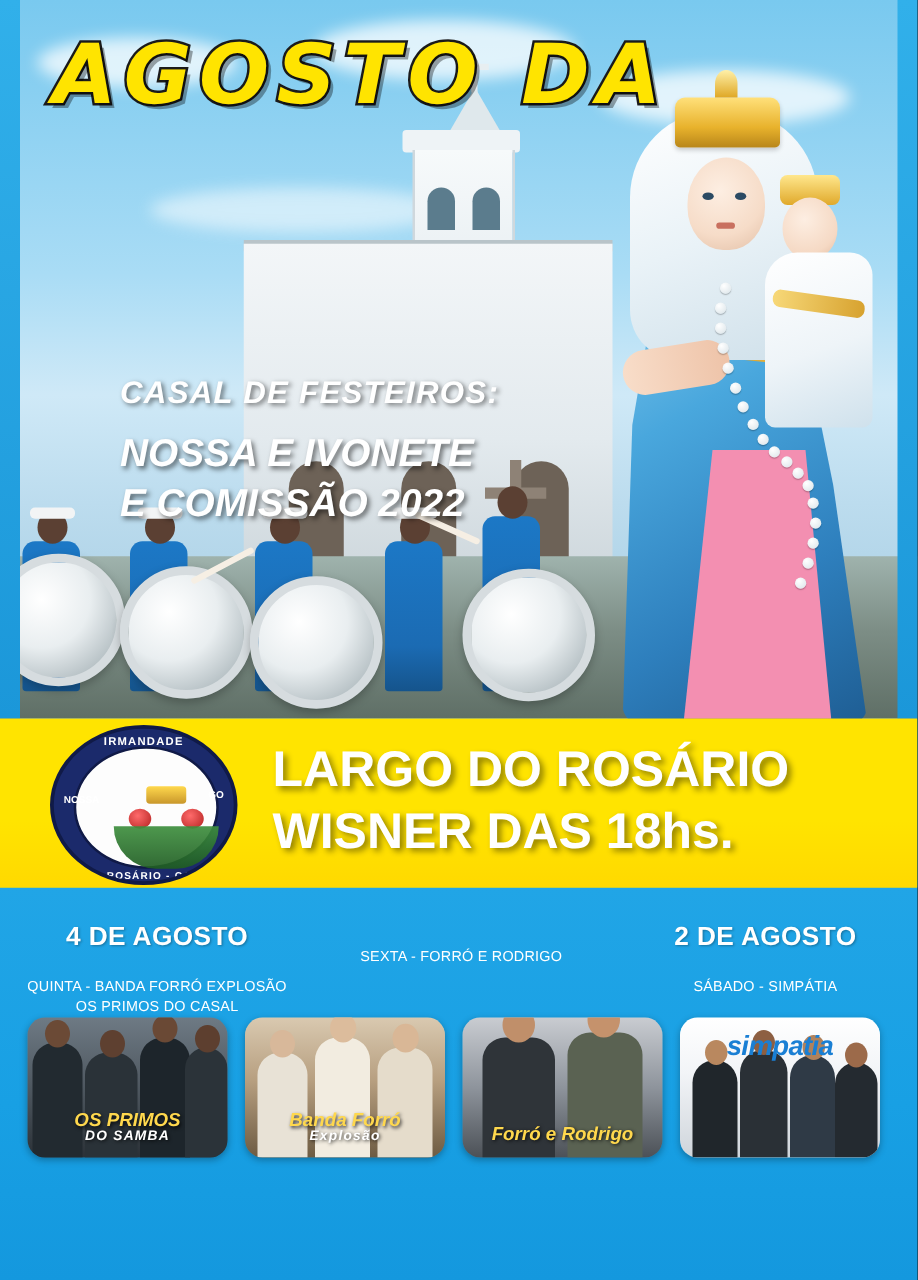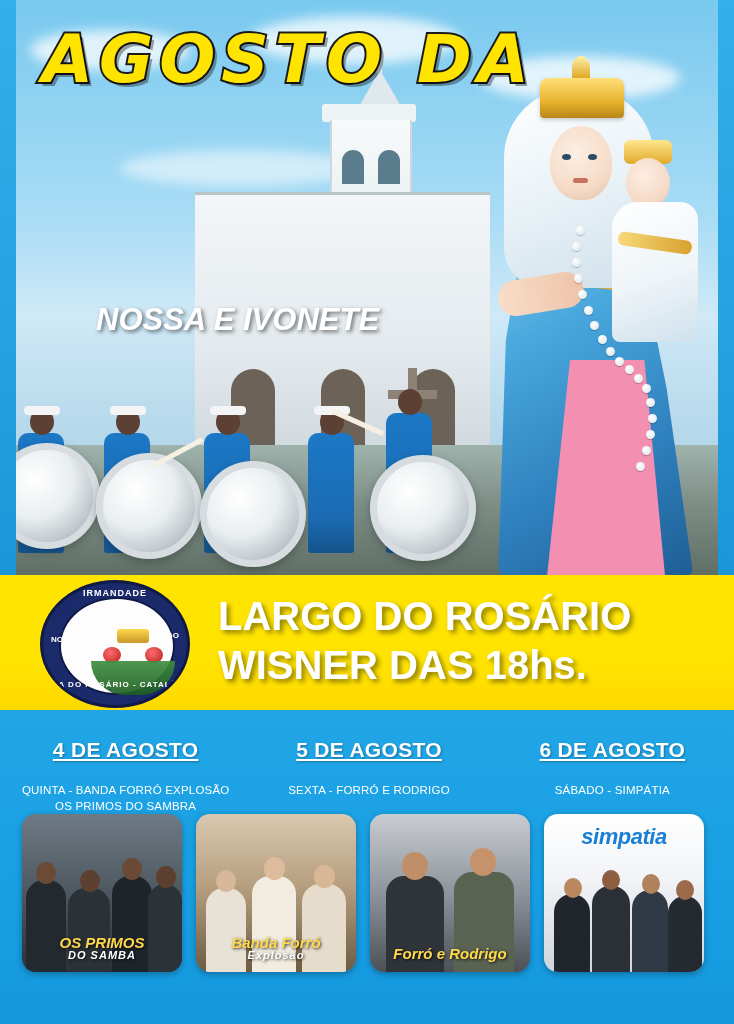--- a/index.html
+++ b/index.html
@@ -392,21 +392,21 @@
   .seal-arc-top, .seal-arc-bottom {
     position: absolute;
     width: 144px;
     text-align: center;
     color: #ffffff;
     font-size: 9px;
     font-weight: bold;
     letter-spacing: 1px;
   }
   .seal-arc-top { top: 5px; }
-  .seal-arc-bottom { bottom: 16px; font-size: 8px; }
+  .seal-arc-bottom { bottom: 0; font-size: 8px; }
   .seal-side-l, .seal-side-r {
     position: absolute;
     color: #fff;
     font-size: 8px;
     font-weight: bold;
   }
   .seal-crown {
     position: absolute;
     left: 56px; top: 30px;
     width: 32px; height: 14px;
@@ -453,38 +453,37 @@
     width: 244px;
     text-align: center;
     color: #ffffff;
   }
   .day-col:nth-child(1) { padding-left: 4px; }
   .day-title {
     font-size: 21px;
     font-weight: bold;
     letter-spacing: 0.3px;
     text-shadow: 1px 1px 2px rgba(0,0,0,0.3);
-    text-decoration: underline;
   }
   .day-sub {
     margin-top: 21px;
     font-size: 11.5px;
     line-height: 1.35;
     letter-spacing: 0.2px;
   }
   .cards {
     position: absolute;
     left: 22px; top: 104px;
     width: 690px;
     display: flex;
     gap: 14px;
   }
   .card {
     width: 160px;
-    height: 158px;
+    height: 112px;
     border-radius: 14px;
     background: #222;
     overflow: hidden;
     position: relative;
     box-shadow: 0 2px 6px rgba(0,0,0,0.3);
   }
   .card-label {
     position: absolute;
     left: 0; bottom: 10px;
     width: 160px;
@@ -650,22 +649,24 @@
 
     <div class="edge-l"></div>
     <div class="edge-r"></div>
   </div>
 
   <div class="title-wrap">
     <div class="t-line1">AGOSTO DA</div>
   </div>
 
   <div class="festeiros">
+    <div class="f-label">CASAL DE FESTEIROS:</div>
     <div class="f-names">
       <div>NOSSA E IVONETE</div>
+      <div>E COMISSÃO 2022</div>
     </div>
   </div>
 
   <div class="yellow-band">
     <div class="band-gradient"></div>
   </div>
 
   <div class="seal">
     <div class="seal-circle">
       <div class="seal-arc-top">IRMANDADE</div>
@@ -686,31 +687,30 @@
     <div>WISNER DAS 18hs.</div>
   </div>
 
   <div class="bottom">
 
     <div class="days">
       <div class="day-col">
         <div class="day-title">4 DE AGOSTO</div>
         <div class="day-sub">
           <div>QUINTA - BANDA FORRÓ EXPLOSÃO</div>
-          <div>OS PRIMOS DO SAMBRA</div>
+          <div>OS PRIMOS DO CASAL</div>
         </div>
       </div>
       <div class="day-col">
-        <div class="day-title">5 DE AGOSTO</div>
         <div class="day-sub">
           <div>SEXTA - FORRÓ E RODRIGO</div>
         </div>
       </div>
       <div class="day-col">
-        <div class="day-title">6 DE AGOSTO</div>
+        <div class="day-title">2 DE AGOSTO</div>
         <div class="day-sub">
           <div>SÁBADO - SIMPÁTIA</div>
         </div>
       </div>
     </div>
 
     <div class="cards">
 
       <div class="card c2">
         <div class="person" style="left:4px;width:40px;height:92px;background:#222a30;"></div>

